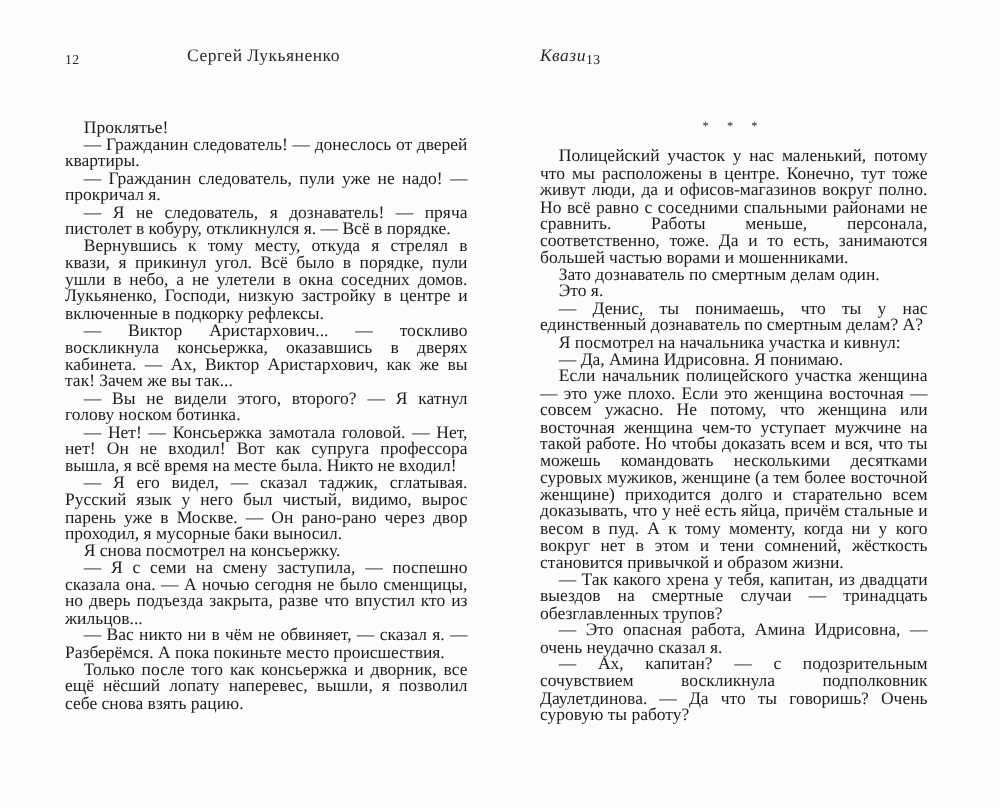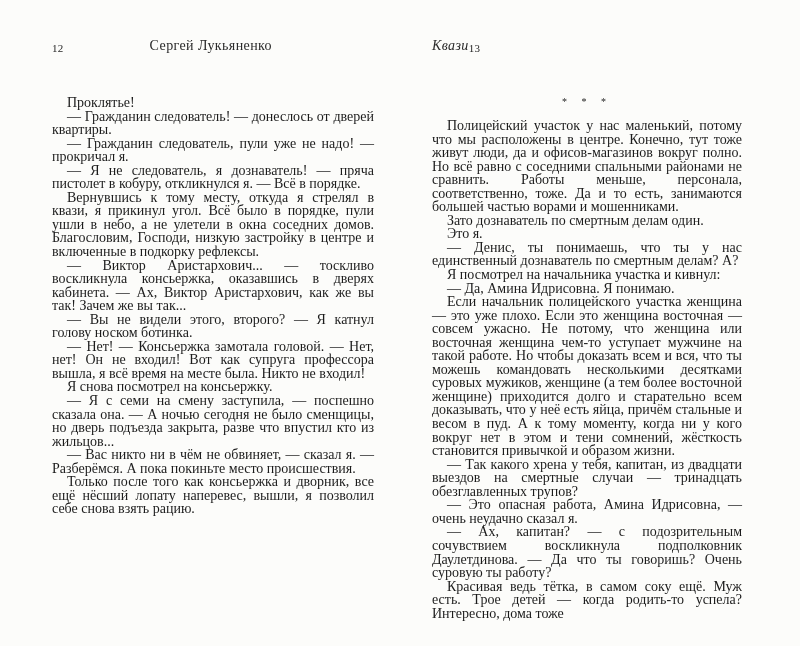--- a/index.html
+++ b/index.html
@@ -110,24 +110,25 @@
   <div class="page left">
     <div class="runhead left-head">
       <span class="folio">12</span>
       <span class="runhead-title">Сергей Лукьяненко</span>
     </div>
     <div class="body-text">
       <p>Проклятье!</p>
       <p>— Гражданин следователь! — донеслось от дверей квартиры.</p>
       <p>— Гражданин следователь, пули уже не надо! — прокричал я.</p>
       <p>— Я не следователь, я дознаватель! — пряча пистолет в кобуру, откликнулся я. — Всё в порядке.</p>
-      <p>Вернувшись к тому месту, откуда я стрелял в квази, я прикинул угол. Всё было в порядке, пули ушли в небо, а не улетели в окна соседних домов. Благословим, Господи, низкую застройку в центре и включенные в подкорку рефлексы.</p>
+      <p>Вернувшись к тому месту, откуда я стрелял в квази, я прикинул угол. Всё было в порядке, пули ушли в небо, а не улетели в окна соседних домов. Лукьяненко, Господи, низкую застройку в центре и включенные в подкорку рефлексы.</p>
       <p>— Виктор Аристархович... — тоскливо воскликнула консьержка, оказавшись в дверях кабинета. — Ах, Виктор Аристархович, как же вы так! Зачем же вы так...</p>
       <p>— Вы не видели этого, второго? — Я катнул голову носком ботинка.</p>
       <p>— Нет! — Консьержка замотала головой. — Нет, нет! Он не входил! Вот как супруга профессора вышла, я всё время на месте была. Никто не входил!</p>
+      <p>— Я его видел, — сказал таджик, сглатывая. Русский язык у него был чистый, видимо, вырос парень уже в Москве. — Он рано-рано через двор проходил, я мусорные баки выносил.</p>
       <p>Я снова посмотрел на консьержку.</p>
       <p>— Я с семи на смену заступила, — поспешно сказала она. — А ночью сегодня не было сменщицы, но дверь подъезда закрыта, разве что впустил кто из жильцов...</p>
       <p>— Вас никто ни в чём не обвиняет, — сказал я. — Разберёмся. А пока покиньте место происшествия.</p>
       <p>Только после того как консьержка и дворник, все ещё нёсший лопату наперевес, вышли, я позволил себе снова взять рацию.</p>
     </div>
   </div>
 
   <div class="page right">
     <div class="runhead right-head">
       <span class="runhead-title">Квази</span>
@@ -138,17 +139,16 @@
       <p>Полицейский участок у нас маленький, потому что мы расположены в центре. Конечно, тут тоже живут люди, да и офисов-магазинов вокруг полно. Но всё равно с соседними спальными районами не сравнить. Работы меньше, персонала, соответственно, тоже. Да и то есть, занимаются большей частью ворами и мошенниками.</p>
       <p>Зато дознаватель по смертным делам один.</p>
       <p>Это я.</p>
       <p class="gap-top">— Денис, ты понимаешь, что ты у нас единственный дознаватель по смертным делам? А?</p>
       <p>Я посмотрел на начальника участка и кивнул:</p>
       <p>— Да, Амина Идрисовна. Я понимаю.</p>
       <p>Если начальник полицейского участка женщина — это уже плохо. Если это женщина восточная — совсем ужасно. Не потому, что женщина или восточная женщина чем-то уступает мужчине на такой работе. Но чтобы доказать всем и вся, что ты можешь командовать несколькими десятками суровых мужиков, женщине (а тем более восточной женщине) приходится долго и старательно всем доказывать, что у неё есть яйца, причём стальные и весом в пуд. А к тому моменту, когда ни у кого вокруг нет в этом и тени сомнений, жёсткость становится привычкой и образом жизни.</p>
       <p>— Так какого хрена у тебя, капитан, из двадцати выездов на смертные случаи — тринадцать обезглавленных трупов?</p>
       <p>— Это опасная работа, Амина Идрисовна, — очень неудачно сказал я.</p>
       <p>— Ах, капитан? — с подозрительным сочувствием воскликнула подполковник Даулетдинова. — Да что ты говоришь? Очень суровую ты работу?</p>
-      <p>Красивая ведь тётка, в самом соку ещё. Муж есть. Трое детей — когда родить-то успела? Интересно, дома тоже</p>
     </div>
   </div>
 
 </div>
 
 </body></html>

